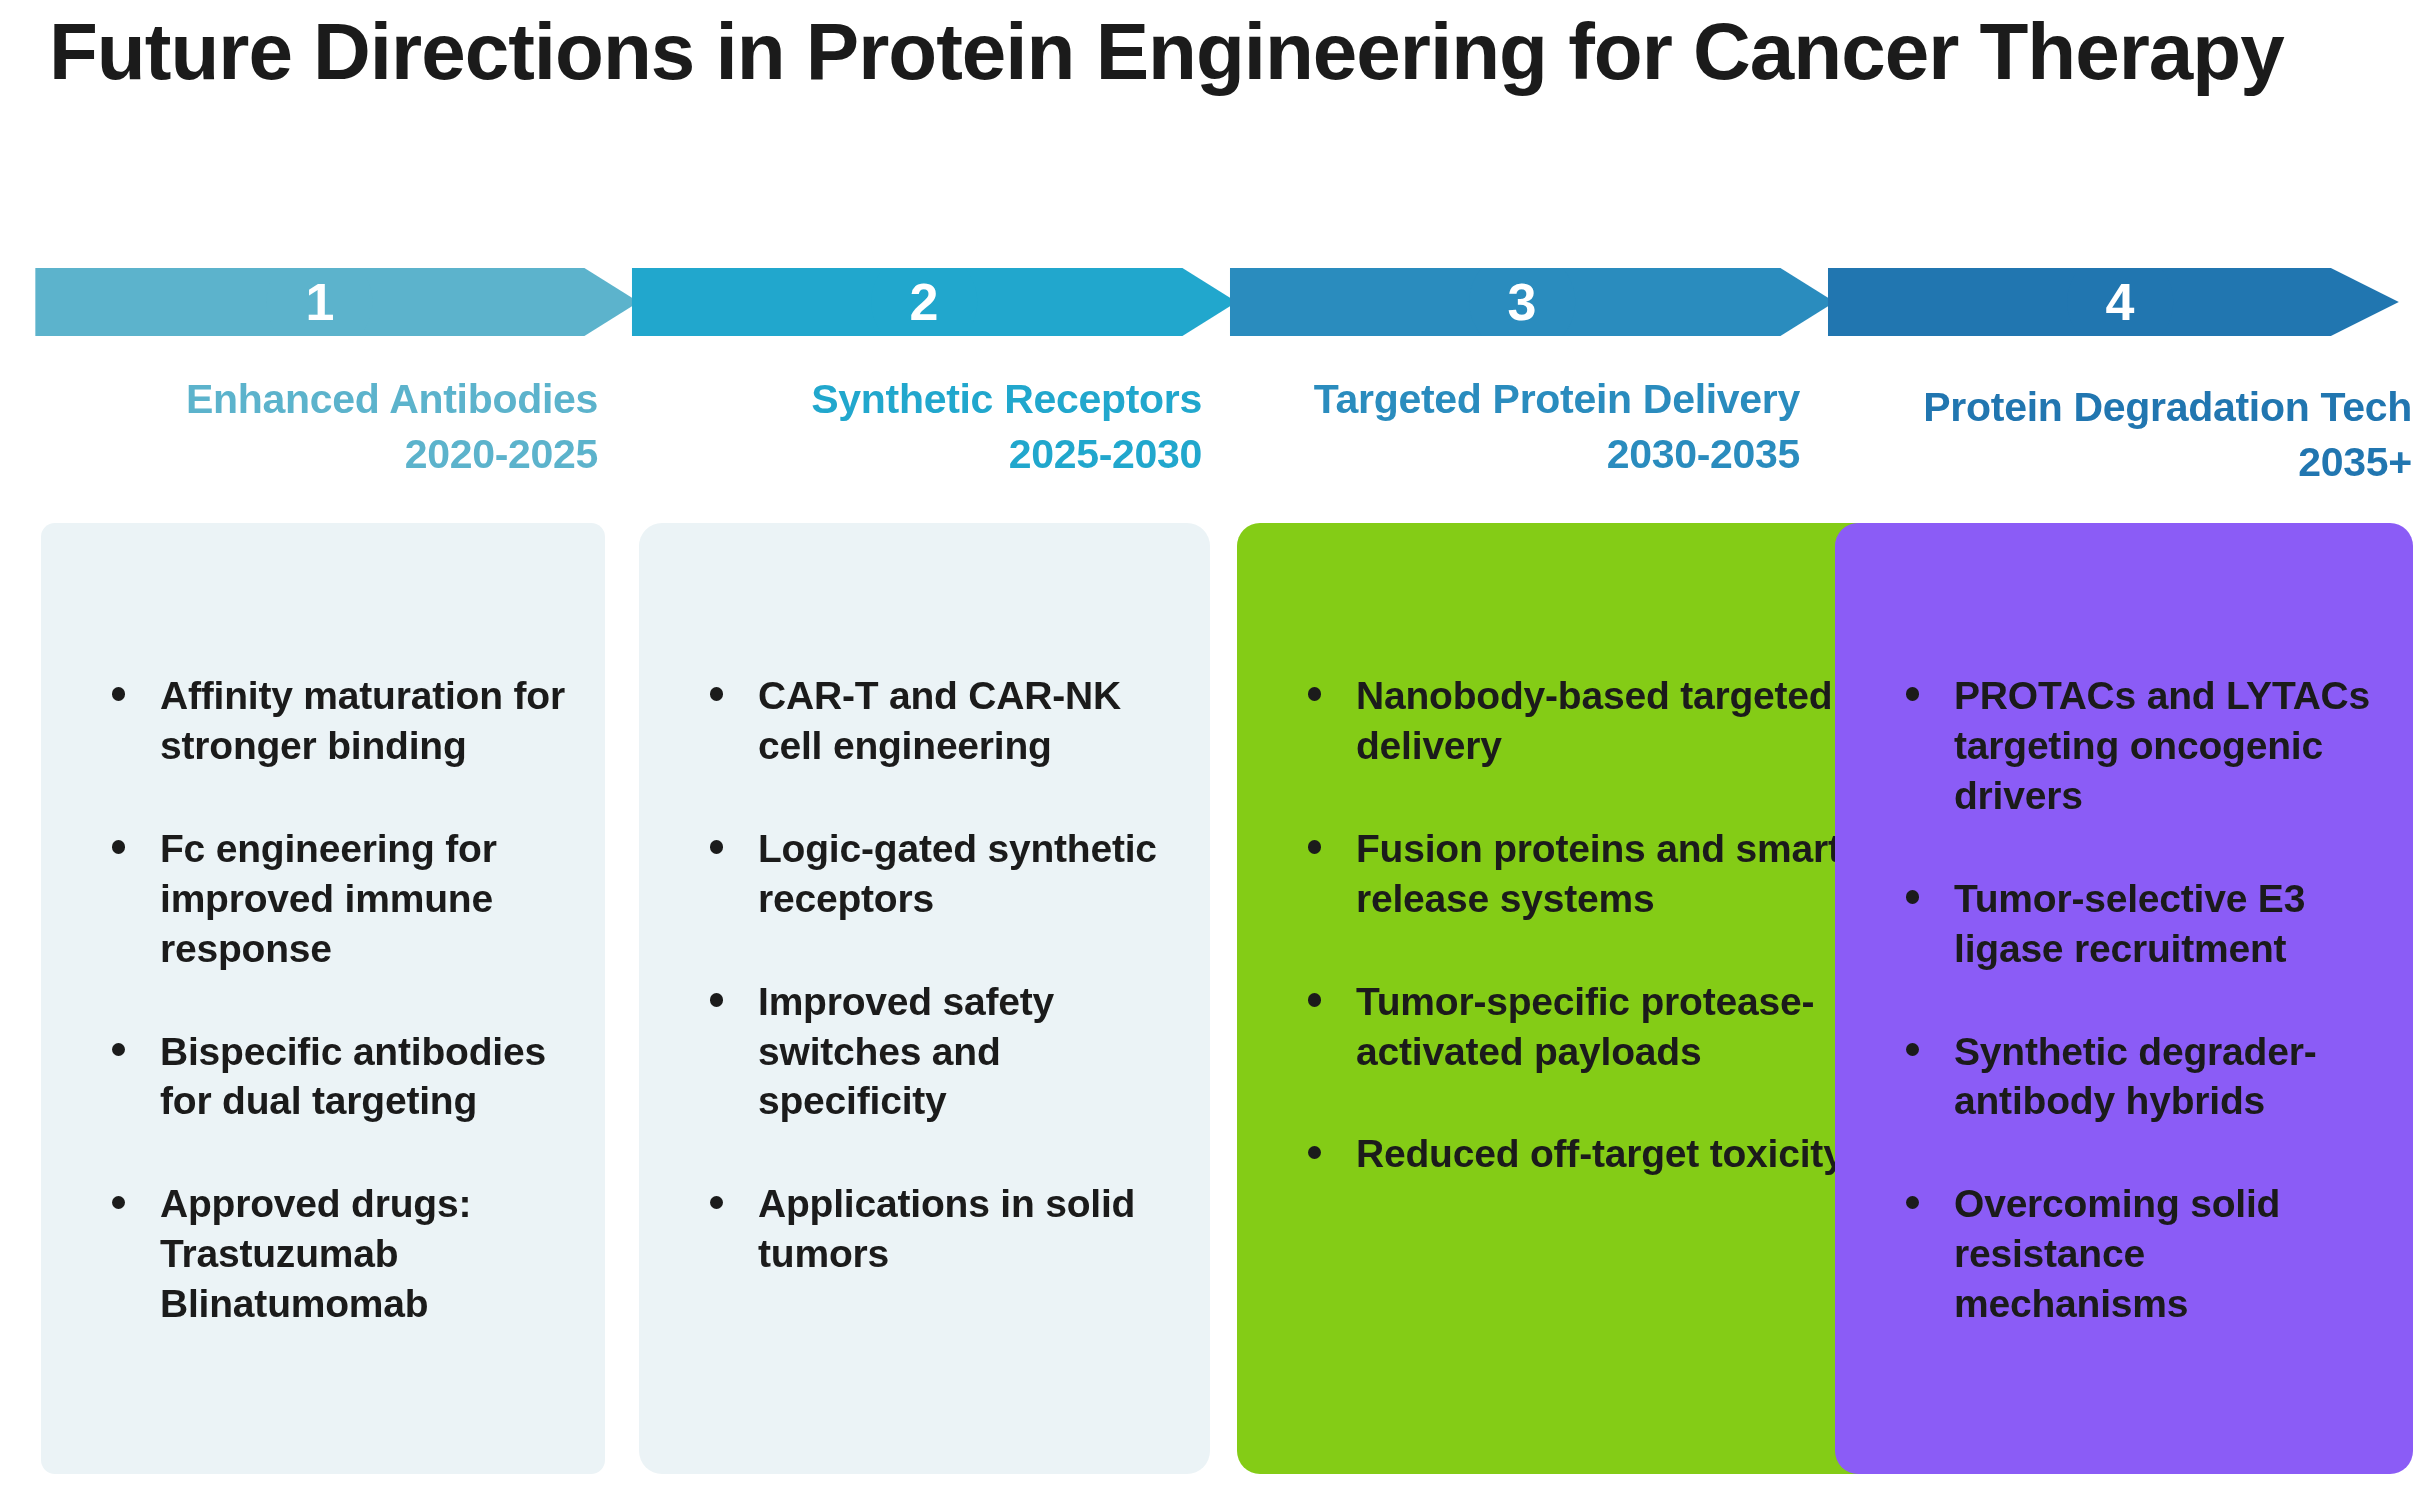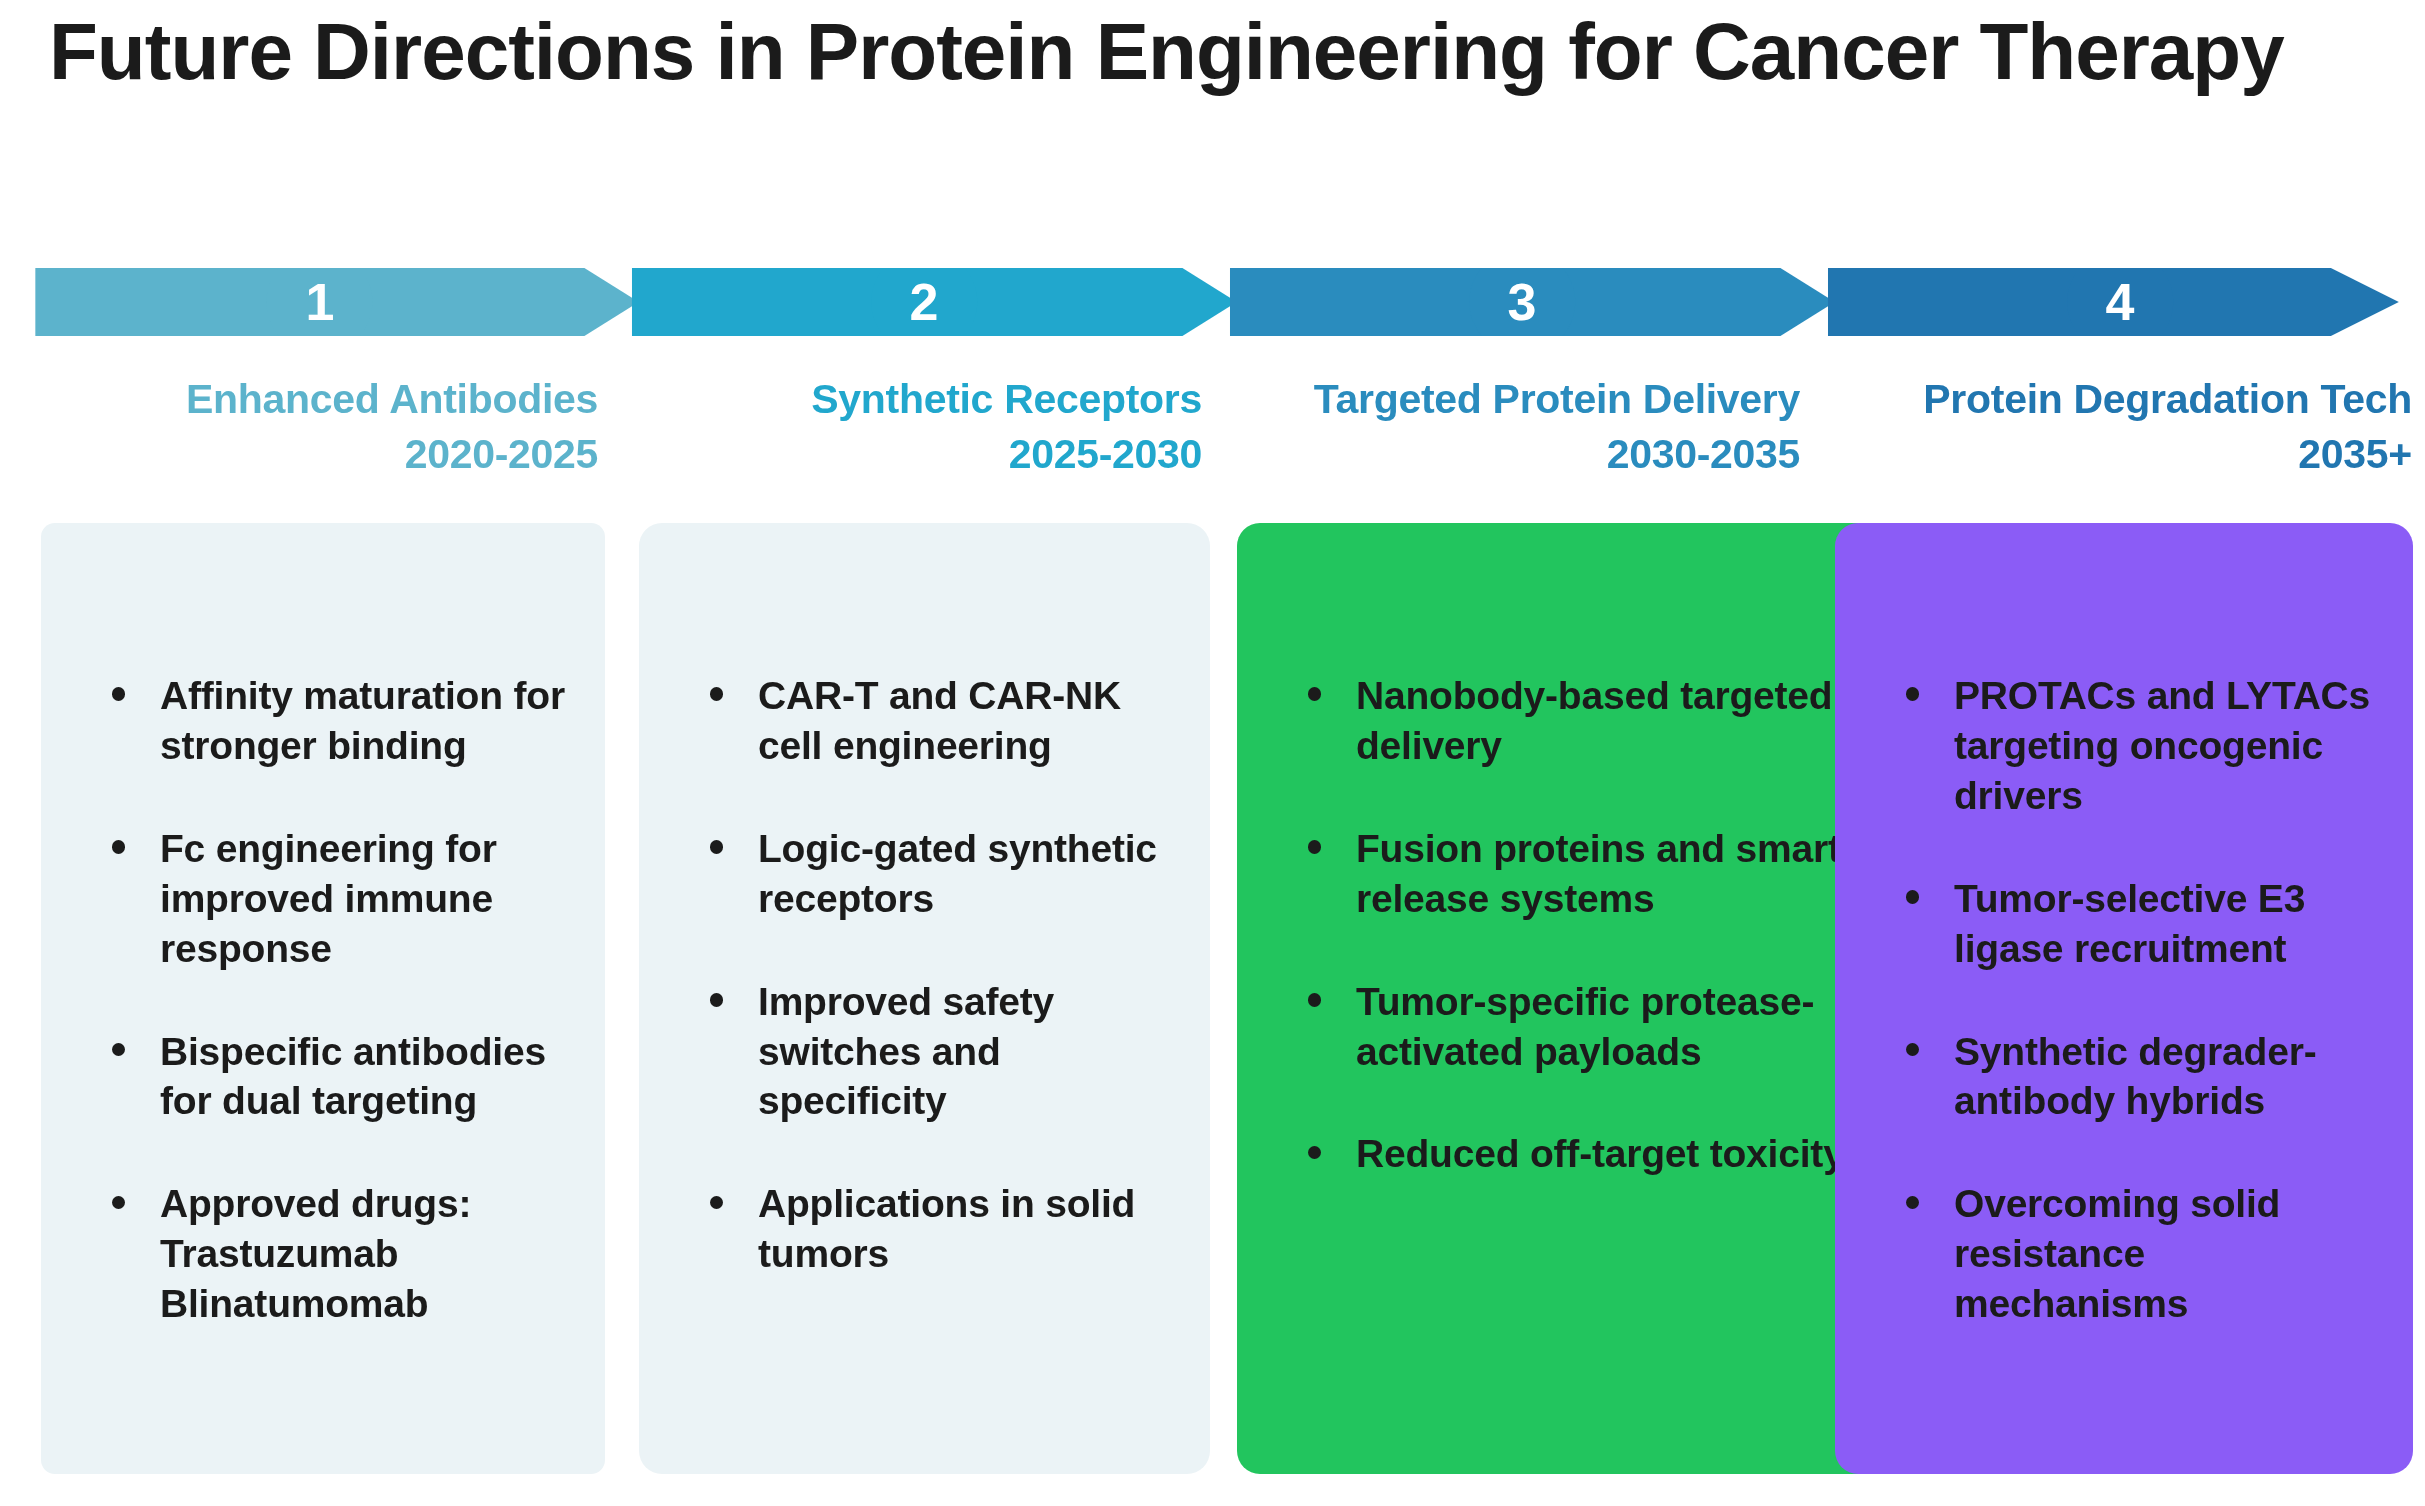--- a/index.html
+++ b/index.html
@@ -147,21 +147,21 @@
     <span class="period">2020-2025</span>
   </div>
   <div class="step-label" id="lab2" style="left: 645px; width: 557px; color: rgb(33, 167, 205);">
     <span>Synthetic Receptors</span>
     <span class="period">2025-2030</span>
   </div>
   <div class="step-label" id="lab3" style="left: 1243px; width: 557px; color: rgb(42, 140, 190);">
     <span>Targeted Protein Delivery</span>
     <span class="period">2030-2035</span>
   </div>
-  <div class="step-label" id="lab4" style="left: 1841px; width: 571px; color: rgb(33, 118, 176);">
+  <div class="step-label" id="lab4" style="left: 1841px; width: 571px; color: rgb(33, 118, 176); margin-top: 8px;">
     <span>Protein Degradation Tech</span>
     <span class="period">2035+</span>
   </div>
 </div>
 
 <div class="cards">
   <div class="card" id="card1" style="left: 41px; width: 564px; background: rgb(235, 243, 246); border-radius: 14px;">
     <ul class="card-list">
       <li class="card-item">
         <span class="bullet"></span>
@@ -196,21 +196,21 @@
         <span class="bullet"></span>
         <span>Improved safety switches and specificity</span>
       </li>
       <li class="card-item">
         <span class="bullet"></span>
         <span>Applications in solid tumors</span>
       </li>
     </ul>
   </div>
 
-  <div class="card" id="card3" style="left: 1237px; width: 682px; background: #22c55e;">
+  <div class="card" id="card3" style="left: 1237px; width: 682px; background: #84cc16;">
     <ul class="card-list">
       <li class="card-item">
         <span class="bullet"></span>
         <span>Nanobody-based targeted delivery</span>
       </li>
       <li class="card-item">
         <span class="bullet"></span>
         <span>Fusion proteins and smart release systems</span>
       </li>
       <li class="card-item">

